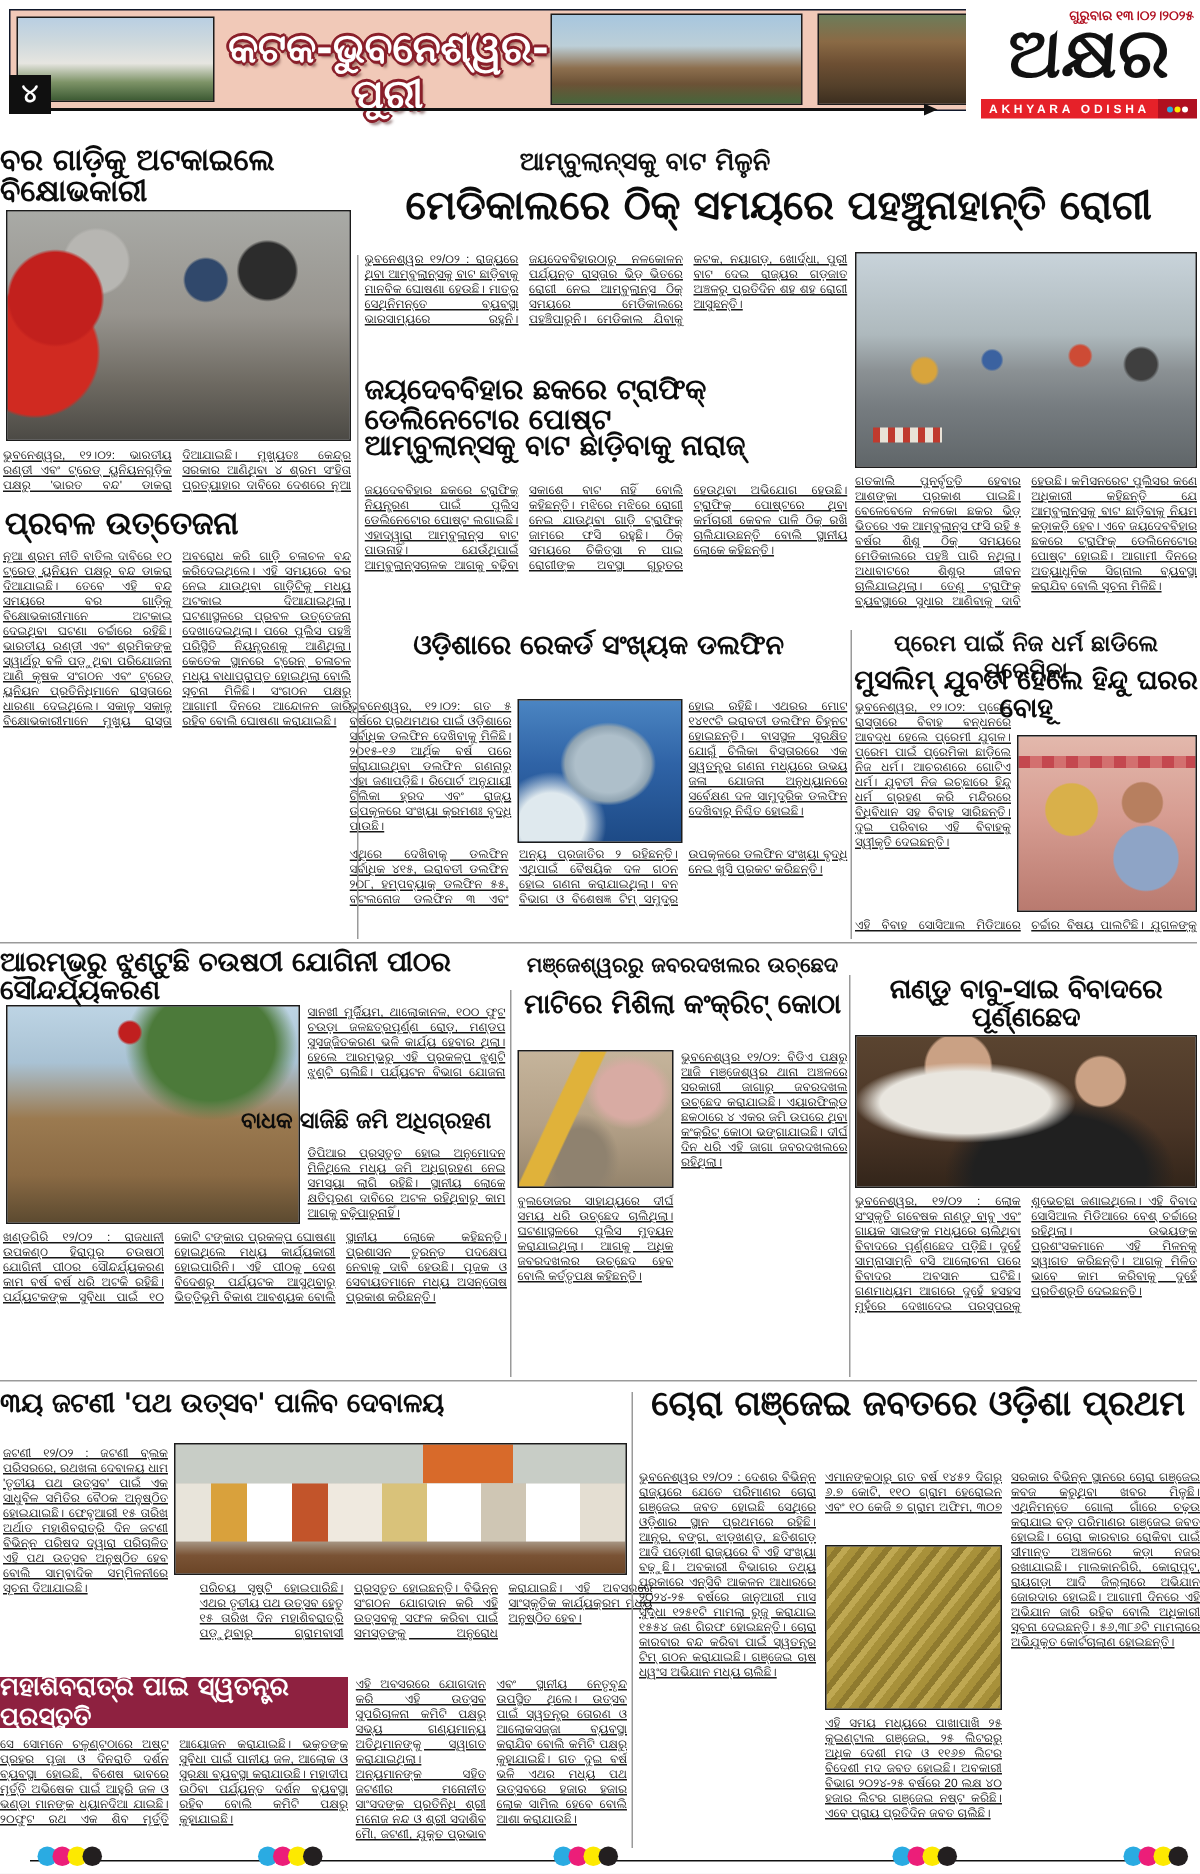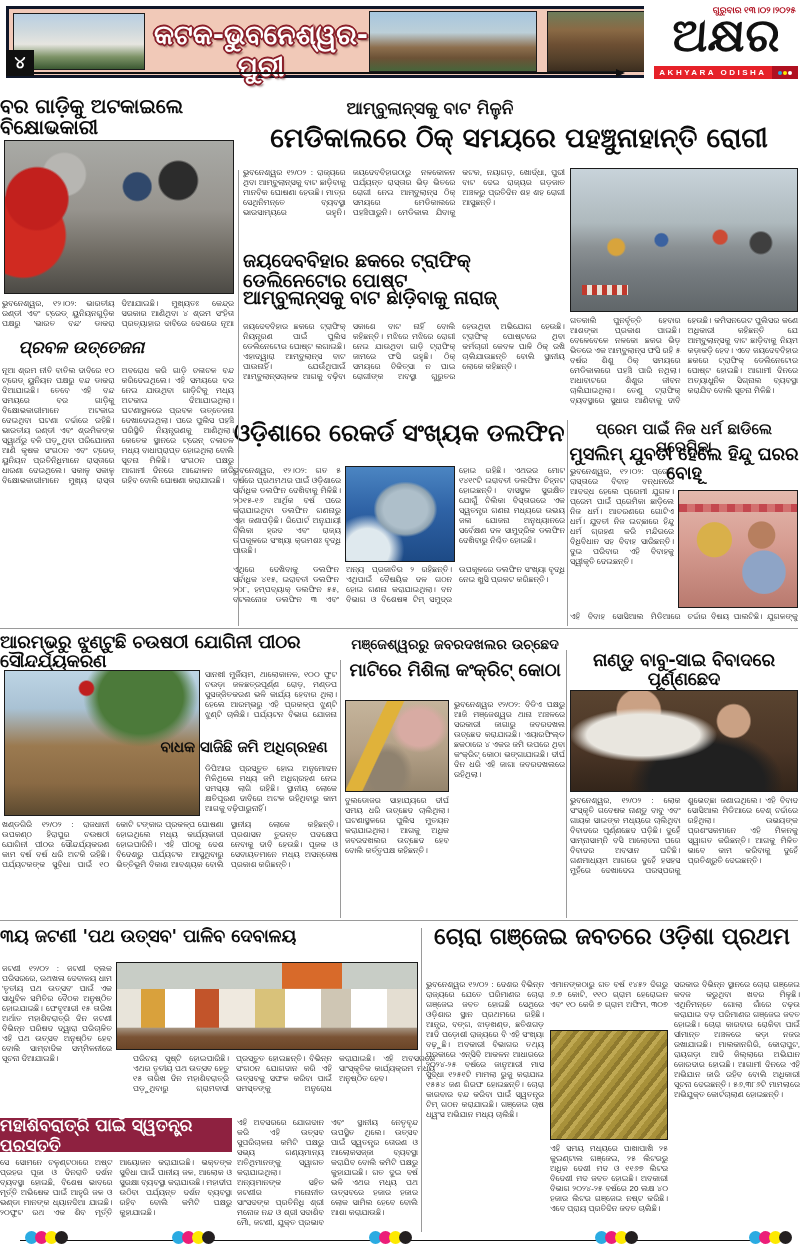--- a/index.html
+++ b/index.html
@@ -4,21 +4,21 @@
 <style>
   html,body{margin:0;padding:0;}
   body{font-family:"Liberation Sans",sans-serif;background:#e9e9e9;}
   .page{position:relative;width:800px;height:1249px;background:#ffffff;overflow:hidden;margin:0 auto;}
   .abs{position:absolute;}
   
   .hl{font-family:"DejaVu Sans",sans-serif;font-weight:bold;color:#0c0c0c;line-height:1.06;letter-spacing:-.2px;}
   .ctr{text-align:center;}
   .kick{font-family:"DejaVu Sans",sans-serif;font-weight:bold;color:#111;}
   
-  .bt{font-size:8px;line-height:10px;text-align:justify;color:#161616;overflow:hidden;column-gap:7px;word-break:break-word;}
+  .bt{font-size:8px;line-height:10px;text-align:justify;color:#161616;overflow:hidden;column-gap:7px;word-break:break-word;text-decoration:underline;}
   .c1{column-count:1}.c2{column-count:2}.c3{column-count:3}
   
   .ph{border:1px solid #1b1b1b;box-sizing:border-box;}
   .ph-build{background:linear-gradient(180deg,#b9cfe2 0%,#cfd9dd 30%,#e6e5e0 55%,#7d9367 78%,#3c5a33 100%);}
   .ph-temple1{background:linear-gradient(180deg,#a7c6de 0%,#bccfd8 35%,#8d6f4e 60%,#6c5236 78%,#47653b 100%);}
   .ph-cave{background:linear-gradient(180deg,#6d7c5a 0%,#8a6a45 30%,#6d4f33 55%,#54402a 80%,#3c2e1f 100%);}
   .ph-protest{background:
     radial-gradient(circle at 14% 38%,#c2201d 0 14%,transparent 15%),
     radial-gradient(circle at 8% 62%,#d02a21 0 18%,transparent 19%),
     radial-gradient(circle at 26% 22%,#b7b6b2 0 10%,transparent 11%),
@@ -61,21 +61,21 @@
     linear-gradient(90deg,#e8e4da 0 8%,#d9a13c 8% 16%,#ffffff 16% 26%,#c2542a 26% 34%,#efe9df 34% 46%,#d9c27a 46% 56%,#ffffff 56% 68%,#cfc6b4 68% 78%,#ffffff 78% 90%,#e4ded2 90% 100%) 0 55%/100% 45% no-repeat,
     linear-gradient(90deg,#c8cdc6 0 55%,#d86a2a 55% 75%,#c8cdc6 75% 100%) 0 0/100% 30% no-repeat,
     linear-gradient(180deg,#cfd3cd 0%,#bdb7aa 70%,#7a5335 86%,#6b4527 100%);}
   .ph-ganja{background:
     repeating-linear-gradient(128deg,#a8913a 0 5px,#8f7a2e 5px 9px,#bfa852 9px 13px),
     linear-gradient(180deg,#dfe4e0 0%,#b59a3c 18%,#a0862f 80%,#d8dcd6 100%);}
   
   .vr{width:1px;background:#9a9a9a;}
   .hr{height:1px;background:#9a9a9a;}
   
-  .mast-strip{background:#f1c9b8;border:3px solid #0f172a;}
+  .mast-strip{background:#f1c9b8;border:1px solid #0f172a;}
   .region{font-family:"DejaVu Sans",sans-serif;font-weight:bold;color:#ffffff;
     text-shadow:-2px 0 #8a1f2a,2px 0 #8a1f2a,0 -2px #8a1f2a,0 2px #8a1f2a,-1px -1px #8a1f2a,1px 1px #8a1f2a,1px -1px #8a1f2a,-1px 1px #8a1f2a,2px 3px 2px rgba(70,20,20,.55);}
   .logo-big{font-family:"DejaVu Serif","Liberation Serif",serif;font-weight:bold;color:#111;}
   .logo-bar{background:#e62129;color:#fff;font-size:8px;font-weight:bold;letter-spacing:2.5px;display:flex;align-items:center;justify-content:center;}
   .pgbox{background:#101010;color:#fff;display:flex;align-items:center;justify-content:center;font-size:17px;font-weight:bold;}
   .arrowline{height:2px;background:#111;}
   .arrowhead{width:0;height:0;border-left:9px solid #111;border-top:4px solid transparent;border-bottom:4px solid transparent;}
   
   .banner{background:#8e2140;color:#ffffff;display:flex;align-items:center;justify-content:center;font-family:"DejaVu Sans",sans-serif;font-weight:bold;}
   
@@ -108,37 +108,37 @@
   </div>
 
   <div class="abs pgbox" style="left:6px;top:50px;width:28px;height:26px;">୪</div>
   <div class="abs arrowline" style="left:34px;top:72px;width:584px;"></div>
   <div class="abs arrowhead" style="left:616px;top:69px;"></div>
 
   <div>
     <div class="abs hl" style="left:0px;top:96px;width:236px;font-size:20px;">ବର ଗାଡ଼ିକୁ ଅଟକାଇଲେ ବିକ୍ଷୋଭକାରୀ</div>
     <div class="abs ph ph-protest" style="left:4px;top:140px;width:230px;height:154px;"></div>
     <div class="abs bt c2" style="left:2px;top:299px;width:232px;height:38px;">ଭୁବନେଶ୍ୱର, ୧୨।୦୨: ଭାରତୀୟ ରଣ୍ଡୀ ଏବଂ ଟ୍ରେଡ୍ ୟୁନିୟନଗୁଡ଼ିକ ପକ୍ଷରୁ 'ଭାରତ ବନ୍ଦ' ଡାକରା ଦିଆଯାଇଛି। ମୁଖ୍ୟତଃ କେନ୍ଦ୍ର ସରକାର ଆଣିଥିବା ୪ ଶ୍ରମ ସଂହିତା ପ୍ରତ୍ୟାହାର ଦାବିରେ ଦେଶରେ ନୂଆ ନିଯୁକ୍ତି ସୁଯୋଗ ସୃଷ୍ଟିହେବ ବୋଲି କେନ୍ଦ୍ର ଯୁକ୍ତି ବାଢ଼ୁଥିବାବେଳେ ଏହା ଏକ ଟ୍ରେଡ୍ ନେତାଙ୍କ ମତରେ ଠିକ୍ ନୁହେଁ ବୋଲି ଦାବି ହେଉଛି।</div>
-    <div class="abs hl ctr" style="left:2px;top:338px;width:158px;font-size:17px;font-style:italic;">ପ୍ରବଳ ଉତ୍ତେଜନା</div>
+    <div class="abs hl ctr" style="left:2px;top:338px;width:158px;font-size:21px;">ପ୍ରବଳ ଉତ୍ତେଜନା</div>
     <div class="abs bt c2" style="left:2px;top:366px;width:232px;height:260px;">ନୂଆ ଶ୍ରମ ନୀତି ବାତିଲ ଦାବିରେ ୧୦ ଟ୍ରେଡ୍ ୟୁନିୟନ ପକ୍ଷରୁ ବନ୍ଦ ଡାକରା ଦିଆଯାଇଛି। ତେବେ ଏହି ବନ୍ଦ ସମୟରେ ବର ଗାଡ଼ିକୁ ବିକ୍ଷୋଭକାରୀମାନେ ଅଟକାଇ ଦେଇଥିବା ଘଟଣା ଚର୍ଚ୍ଚାରେ ରହିଛି। ଭାରତୀୟ ରଣ୍ଡୀ ଏବଂ ଶ୍ରମିକଙ୍କ ସ୍ୱାର୍ଥରୁ ବଳି ପଡ଼ୁଥିବା ପରିଯୋଜନା ଆଣି କୃଷକ ସଂଗଠନ ଏବଂ ଟ୍ରେଡ୍ ୟୁନିୟନ ପ୍ରତିନିଧିମାନେ ରାସ୍ତାରେ ଧାରଣା ଦେଇଥିଲେ। ସକାଳୁ ସକାଳୁ ବିକ୍ଷୋଭକାରୀମାନେ ମୁଖ୍ୟ ରାସ୍ତା ଅବରୋଧ କରି ଗାଡ଼ି ଚଳାଚଳ ବନ୍ଦ କରିଦେଇଥିଲେ। ଏହି ସମୟରେ ବର ନେଇ ଯାଉଥିବା ଗାଡ଼ିଟିକୁ ମଧ୍ୟ ଅଟକାଇ ଦିଆଯାଇଥିଲା। ଘଟଣାସ୍ଥଳରେ ପ୍ରବଳ ଉତ୍ତେଜନା ଦେଖାଦେଇଥିଲା। ପରେ ପୁଲିସ ପହଞ୍ଚି ପରିସ୍ଥିତି ନିୟନ୍ତ୍ରଣକୁ ଆଣିଥିଲା। କେତେକ ସ୍ଥାନରେ ଟ୍ରେନ୍ ଚଳାଚଳ ମଧ୍ୟ ବାଧାପ୍ରାପ୍ତ ହୋଇଥିଲା ବୋଲି ସୂଚନା ମିଳିଛି। ସଂଗଠନ ପକ୍ଷରୁ ଆଗାମୀ ଦିନରେ ଆନ୍ଦୋଳନ ଜାରି ରହିବ ବୋଲି ଘୋଷଣା କରାଯାଇଛି।</div>
   </div>
 
   <div>
     <div class="abs kick ctr" style="left:245px;top:98px;width:370px;font-size:17px;">ଆମ୍ବୁଲାନ୍ସକୁ ବାଟ ମିଳୁନି</div>
     <div class="abs hl ctr" style="left:240px;top:124px;width:558px;font-size:27px;">ମେଡିକାଲରେ ଠିକ୍ ସମୟରେ ପହଞ୍ଚୁନାହାନ୍ତି ରୋଗୀ</div>
     <div class="abs bt c3" style="left:243px;top:168px;width:322px;height:76px;">ଭୁବନେଶ୍ୱର ୧୨/୦୨ : ରାଜ୍ୟରେ ଥିବା ଆମ୍ବୁଲାନ୍ସକୁ ବାଟ ଛାଡ଼ିବାକୁ ମାନବିକ ଘୋଷଣା ହେଉଛି। ମାତ୍ର ସେଥିନିମନ୍ତେ ବ୍ୟବସ୍ଥା ଭାରସାମ୍ୟରେ ରହୁନି। ଜୟଦେବବିହାରଠାରୁ ନଳକୋଳନ ପର୍ଯ୍ୟନ୍ତ ରାସ୍ତାର ଭିଡ଼ ଭିତରେ ରୋଗୀ ନେଇ ଆମ୍ବୁଲାନ୍ସ ଠିକ୍ ସମୟରେ ମେଡିକାଲରେ ପହଞ୍ଚିପାରୁନି। ମେଡିକାଲ ଯିବାକୁ କଟକ, ନୟାଗଡ଼, ଖୋର୍ଦ୍ଧା, ପୁରୀ ବାଟ ଦେଇ ରାଜ୍ୟର ଗଡ଼ଜାତ ଅଞ୍ଚଳରୁ ପ୍ରତିଦିନ ଶହ ଶହ ରୋଗୀ ଆସୁଛନ୍ତି।</div>
     <div class="abs ph ph-traffic" style="left:570px;top:168px;width:228px;height:144px;"></div>
     <div class="abs hl" style="left:243px;top:250px;width:322px;font-size:19px;">ଜୟଦେବବିହାର ଛକରେ ଟ୍ରାଫିକ୍ ଡେଲିନେଟୋର ପୋଷ୍ଟ</div>
     <div class="abs hl" style="left:243px;top:287px;width:322px;font-size:19px;">ଆମ୍ବୁଲାନ୍ସକୁ ବାଟ ଛାଡ଼ିବାକୁ ନାରାଜ୍</div>
     <div class="abs bt c3" style="left:243px;top:322px;width:322px;height:96px;">ଜୟଦେବବିହାର ଛକରେ ଟ୍ରାଫିକ୍ ନିୟନ୍ତ୍ରଣ ପାଇଁ ପୁଲିସ ଡେଲିନେଟୋର ପୋଷ୍ଟ ଲଗାଇଛି। ଏହାଦ୍ୱାରା ଆମ୍ବୁଲାନ୍ସ ବାଟ ପାଉନାହିଁ। ଯେଉଁଥିପାଇଁ ଆମ୍ବୁଲାନ୍ସଚାଳକ ଆଗକୁ ବଢ଼ିବା ସକାଶେ ବାଟ ନାହିଁ ବୋଲି କହିଛନ୍ତି। ମଝିରେ ମଝିରେ ରୋଗୀ ନେଇ ଯାଉଥିବା ଗାଡ଼ି ଟ୍ରାଫିକ୍ ଜାମରେ ଫସି ରହୁଛି। ଠିକ୍ ସମୟରେ ଚିକିତ୍ସା ନ ପାଇ ରୋଗୀଙ୍କ ଅବସ୍ଥା ଗୁରୁତର ହେଉଥିବା ଅଭିଯୋଗ ହେଉଛି। ଟ୍ରାଫିକ୍ ପୋଷ୍ଟରେ ଥିବା କର୍ମଚାରୀ କେବଳ ପାଳି ଠିକ୍ ରଖି ଚାଲିଯାଉଛନ୍ତି ବୋଲି ସ୍ଥାନୀୟ ଲୋକେ କହିଛନ୍ତି।</div>
     <div class="abs bt c2" style="left:570px;top:316px;width:228px;height:102px;">ଗତକାଲି ପୁନର୍ବୃତ୍ତି ହେବାର ଆଶଙ୍କା ପ୍ରକାଶ ପାଇଛି। ବେଳେବେଳେ ନଳକୋ ଛକର ଭିଡ଼ ଭିତରେ ଏକ ଆମ୍ବୁଲାନ୍ସ ଫସି ରହି ୫ ବର୍ଷର ଶିଶୁ ଠିକ୍ ସମୟରେ ମେଡିକାଲରେ ପହଞ୍ଚି ପାରି ନଥିଲା। ଅଧାବାଟରେ ଶିଶୁର ଜୀବନ ଚାଲିଯାଇଥିଲା। ତେଣୁ ଟ୍ରାଫିକ୍ ବ୍ୟବସ୍ଥାରେ ସୁଧାର ଆଣିବାକୁ ଦାବି ହେଉଛି। କମିସନରେଟ ପୁଲିସର କଣେ ଅଧିକାରୀ କହିଛନ୍ତି ଯେ ଆମ୍ବୁଲାନ୍ସକୁ ବାଟ ଛାଡ଼ିବାକୁ ନିୟମ କଡ଼ାକଡ଼ି ହେବ। ଏବେ ଜୟଦେବବିହାର ଛକରେ ଟ୍ରାଫିକ୍ ଡେଲିନେଟୋର ପୋଷ୍ଟ ହୋଇଛି। ଆଗାମୀ ଦିନରେ ଅତ୍ୟାଧୁନିକ ସିଗ୍ନାଲ ବ୍ୟବସ୍ଥା କରାଯିବ ବୋଲି ସୂଚନା ମିଳିଛି।</div>
   </div>
 
   <div>
-    <div class="abs hl ctr" style="left:233px;top:421px;width:332px;font-size:24px;">ଓଡ଼ିଶାରେ ରେକର୍ଡ ସଂଖ୍ୟକ ଡଲଫିନ</div>
+    <div class="abs hl ctr" style="left:233px;top:421px;width:332px;font-size:18px;">ଓଡ଼ିଶାରେ ରେକର୍ଡ ସଂଖ୍ୟକ ଡଲଫିନ</div>
     <div class="abs bt c1" style="left:233px;top:466px;width:108px;height:96px;">ଭୁବନେଶ୍ୱର, ୧୨।୦୨: ଗତ ୫ ବର୍ଷରେ ପ୍ରଥମଥର ପାଇଁ ଓଡ଼ିଶାରେ ସର୍ବାଧିକ ଡଲଫିନ ଦେଖିବାକୁ ମିଳିଛି। ୨୦୧୫-୧୬ ଆର୍ଥିକ ବର୍ଷ ପରେ କରାଯାଇଥିବା ଡଲଫିନ ଗଣନାରୁ ଏହା ଜଣାପଡ଼ିଛି। ରିପୋର୍ଟ ଅନୁଯାୟୀ ଚିଲିକା ହ୍ରଦ ଏବଂ ରାଜ୍ୟ ଉପକୂଳରେ ସଂଖ୍ୟା କ୍ରମଶଃ ବୃଦ୍ଧି ପାଉଛି।</div>
     <div class="abs ph ph-dolphin" style="left:345px;top:466px;width:110px;height:96px;"></div>
     <div class="abs bt c1" style="left:459px;top:466px;width:106px;height:96px;">ହୋଇ ରହିଛି। ଏଥରର ମୋଟ ୧୪୧୯ଟି ଇରାବତୀ ଡଲଫିନ ଚିହ୍ନଟ ହୋଇଛନ୍ତି। ବାସସ୍ଥଳ ସୁରକ୍ଷିତ ଯୋଗୁଁ ଚିଲିକା ବିସ୍ତାରରେ ଏକ ସ୍ୱତନ୍ତ୍ର ଗଣନା ମଧ୍ୟରେ ଉଭୟ ଜଳା ଯୋଜନା ଅନୁଧ୍ୟାନରେ ସର୍ବେକ୍ଷଣ ଦଳ ସାମୁଦ୍ରିକ ଡଲଫିନ ଦେଖିବାରୁ ନିଶ୍ଚିତ ହୋଇଛି।</div>
     <div class="abs bt c3" style="left:233px;top:565px;width:332px;height:60px;">ଏଥିରେ ଦେଖିବାକୁ ଡଲଫିନ ସର୍ବାଧିକ ୪୧୫, ଇରାବତୀ ଡଲଫିନ ୨୦୮, ହମ୍ପବ୍ୟାକ୍ ଡଲଫିନ ୫୫, ବଟଲନୋଜ ଡଲଫିନ ୩ ଏବଂ ଅନ୍ୟ ପ୍ରଜାତିର ୨ ରହିଛନ୍ତି। ଏଥିପାଇଁ ବୈଷୟିକ ଦଳ ଗଠନ ହୋଇ ଗଣନା କରାଯାଇଥିଲା। ବନ ବିଭାଗ ଓ ବିଶେଷଜ୍ଞ ଟିମ୍ ସମୁଦ୍ର ଉପକୂଳରେ ଡଲଫିନ ସଂଖ୍ୟା ବୃଦ୍ଧି ନେଇ ଖୁସି ପ୍ରକଟ କରିଛନ୍ତି।</div>
   </div>
 
   <div>
     <div class="abs kick ctr" style="left:570px;top:420px;width:228px;font-size:15px;">ପ୍ରେମ ପାଇଁ ନିଜ ଧର୍ମ ଛାଡିଲେ ପ୍ରେମିକା</div>
     <div class="abs hl ctr" style="left:568px;top:444px;width:232px;font-size:18px;">ମୁସଲିମ୍ ଯୁବତୀ ହେଲେ ହିନ୍ଦୁ ଘରର ବୋହୂ</div>
     <div class="abs bt c1" style="left:570px;top:467px;width:104px;height:120px;">ଭୁବନେଶ୍ୱର, ୧୨।୦୨: ପ୍ରେମ ରାସ୍ତାରେ ବିବାହ ବନ୍ଧନରେ ଆବଦ୍ଧ ହେଲେ ପ୍ରେମୀ ଯୁଗଳ। ପ୍ରେମ ପାଇଁ ପ୍ରେମିକା ଛାଡ଼ିଲେ ନିଜ ଧର୍ମ। ଆଚରଣରେ ଗୋଟିଏ ଧର୍ମ। ଯୁବତୀ ନିଜ ଇଚ୍ଛାରେ ହିନ୍ଦୁ ଧର୍ମ ଗ୍ରହଣ କରି ମନ୍ଦିରରେ ବିଧିବିଧାନ ସହ ବିବାହ ସାରିଛନ୍ତି। ଦୁଇ ପରିବାର ଏହି ବିବାହକୁ ସ୍ୱୀକୃତି ଦେଇଛନ୍ତି।</div>

